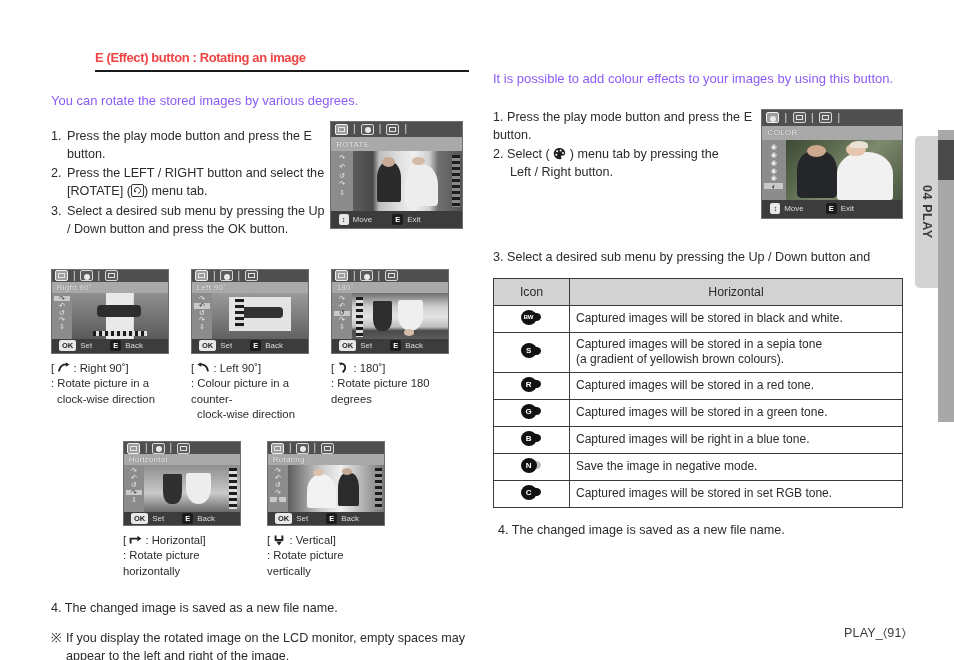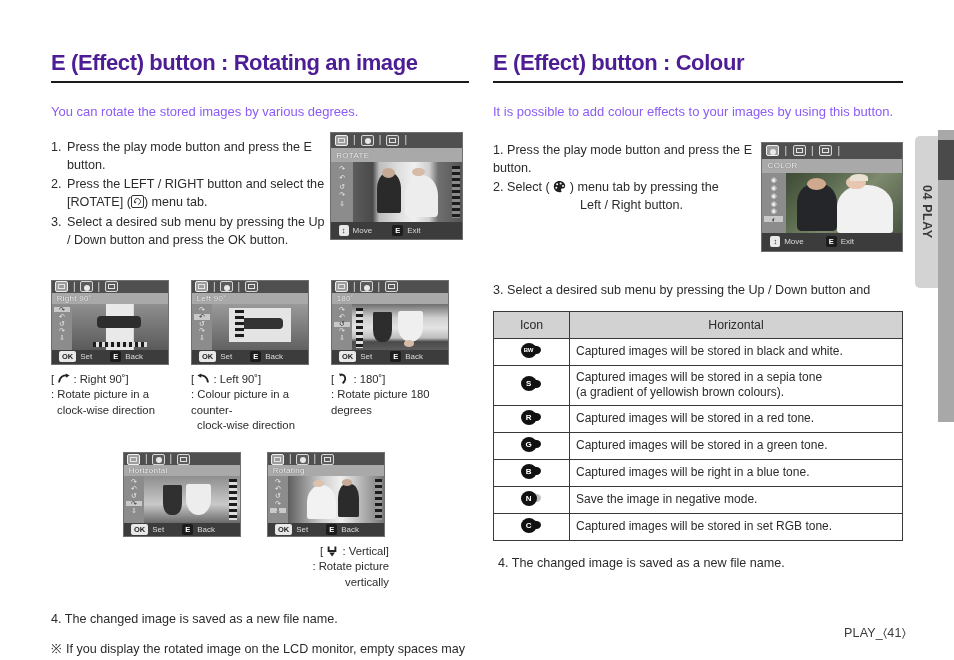--- a/index.html
+++ b/index.html
@@ -16,27 +16,28 @@
   }
 
   .page { position: absolute; inset: 0; }
 
   
   .col-left  { position: absolute; left: 51px;  top: 50px; width: 418px; }
   .col-right { position: absolute; left: 493px; top: 50px; width: 410px; }
 
   
   .heading {
-    font-size: 22px;
+    font-size: 13px;
     font-weight: bold;
     letter-spacing: -0.4px;
-    color: #4c1d95;
+    color: #ef4444;
     padding-bottom: 5px;
     border-bottom: 2.2px solid #1a1a1a;
     white-space: nowrap;
+    margin-left: 44px;
   }
 
   .intro {
     margin-top: 20px;
     font-size: 13px;
     line-height: 1.35;
     color: #8b5cf6;
   }
 
   
@@ -549,20 +550,30 @@
             <div style="position:absolute;left:20%;bottom:16%;width:20%;height:64%;background:#303030;border-radius:6% 6% 40% 40%;"></div>
             <div style="position:absolute;right:3%;top:6%;width:8%;height:88%;background:repeating-linear-gradient(#1c1c1c 0 3px,#ddd 3px 6px);"></div>
           </div>
           <div class="lcd-footer">
             <span class="key light">OK</span>
             <span class="ftxt">Set</span>
             <span class="key" style="margin-left:14px;">E</span>
             <span class="ftxt">Back</span>
           </div>
         </div>
+        <div class="cap" style="margin-top:7px;">
+          <div class="cap-head"><span>[</span>
+            <span class="arrow-ico"><svg width="13" height="12" viewBox="0 0 13 12">
+                  <path d="M1.6 9.6 L1.6 4.6 L10 4.6" fill="none" stroke="#222" stroke-width="1.9"></path>
+                  <path d="M8.4 1.8 L12.4 4.6 L8.4 7.4 Z" fill="#222"></path>
+                </svg></span>
+            <span>:  Horizontal]</span>
+          </div>
+          <div>: Rotate picture horizontally</div>
+        </div>
       </div>
 
       <div style="width:122px;">
         <div class="lcd" style="width:118px;height:85px;">
           <div class="lcd-tabs">
             <div class="lcd-tab sel">
                 <div class="in"></div>
               </div>
             <span class="lcd-tab-sep">|</span>
             <div class="lcd-tab">
@@ -589,21 +600,21 @@
             <div style="position:absolute;left:56%;top:7%;width:11%;height:14%;background:#c8ab96;border-radius:50%;"></div>
             <div style="position:absolute;right:2%;top:6%;width:7%;height:88%;background:repeating-linear-gradient(#1c1c1c 0 3px,#999 3px 6px);"></div>
           </div>
           <div class="lcd-footer">
             <span class="key light">OK</span>
             <span class="ftxt">Set</span>
             <span class="key" style="margin-left:14px;">E</span>
             <span class="ftxt">Back</span>
           </div>
         </div>
-        <div class="cap" style="margin-top:7px;text-align:right;">
+        <div class="cap" style="margin-top:7px;">
           <div class="cap-head"><span>[</span>
             <span class="arrow-ico"><svg width="13" height="12" viewBox="0 0 13 12">
                   <path d="M2.6 1.4 L2.6 6 L9.4 6 L9.4 1.4" fill="none" stroke="#222" stroke-width="1.9"></path>
                   <path d="M3.2 7.4 L9 7.4 L6.1 11.6 Z" fill="#222"></path>
                 </svg></span>
             <span>:  Vertical]</span>
           </div>
           <div>: Rotate picture vertically</div>
         </div>
       </div>
@@ -612,39 +623,38 @@
     <div class="para" style="margin-top:19px;">4. The changed image is saved as a new file name.</div>
 
     <div class="note" style="margin-top:12px;">
       <span class="note-mark">※</span>
       <span style="flex:1;">If you display the rotated image on the LCD monitor, empty spaces may appear to the left and right of the image.</span>
     </div>
   </div>
 
   <div class="col-right">
 
-    <div class="heading">E (Effect) button : Colour</div>
 
     <div class="intro">It is possible to add colour effects to your images by using this button.</div>
 
     <div style="position:relative; margin-top:20px; height:130px;">
       <div style="width:260px;">
         <div class="para">1. Press the play mode button and press the E button.</div>
         <div class="para" style="margin-top:1px;">
           <span>2. Select (</span>
           <span class="glyph-palette"><svg width="13" height="13" viewBox="0 0 13 13">
                 <path d="M6.5 1 C9.8 1 12.2 3.2 12.2 6 C12.2 8 10.6 8.6 9.4 8.6 C8.6 8.6 8 9.1 8 9.8 C8 10.6 8.6 11 8.6 11.6 C8.6 12.1 8 12.3 6.5 12.3 C3.2 12.3 0.8 9.8 0.8 6.6 C0.8 3.4 3.2 1 6.5 1 Z" fill="#1f1f1f"></path>
                 <circle cx="4.1" cy="4.3" r="1" fill="#fff"></circle>
                 <circle cx="7.6" cy="3.5" r="1" fill="#fff"></circle>
                 <circle cx="10" cy="5.9" r="1" fill="#fff"></circle>
                 <circle cx="3.3" cy="7.8" r="1" fill="#fff"></circle>
               </svg></span>
           <span>) menu tab by pressing the</span>
         </div>
-        <div class="para" style="padding-left:17px;text-align:center;">Left / Right button.</div>
+        <div class="para" style="padding-left:17px;">Left / Right button.</div>
       </div>
 
       <div class="lcd" style="position:absolute; left:268px; top:1px; width:142px; height:110px;">
         <div class="lcd-tabs">
           <div class="lcd-tab sel">
               <div class="dot"></div>
             </div>
           <span class="lcd-tab-sep">|</span>
           <div class="lcd-tab">
               <div class="in"></div>
@@ -741,16 +751,16 @@
   </div>
 
   <div class="sidebar-bar">
     <div class="hl"></div>
   </div>
   <div class="side-tab">
     <span>04 PLAY</span>
   </div>
 
   <div class="page-footer">
-    <span>PLAY_</span><span>〈</span><span class="pf-num">41</span><span>〉</span>
+    <span>PLAY_</span><span>〈</span><span class="pf-num">91</span><span>〉</span>
   </div>
 
 </div>
 
 </body></html>

